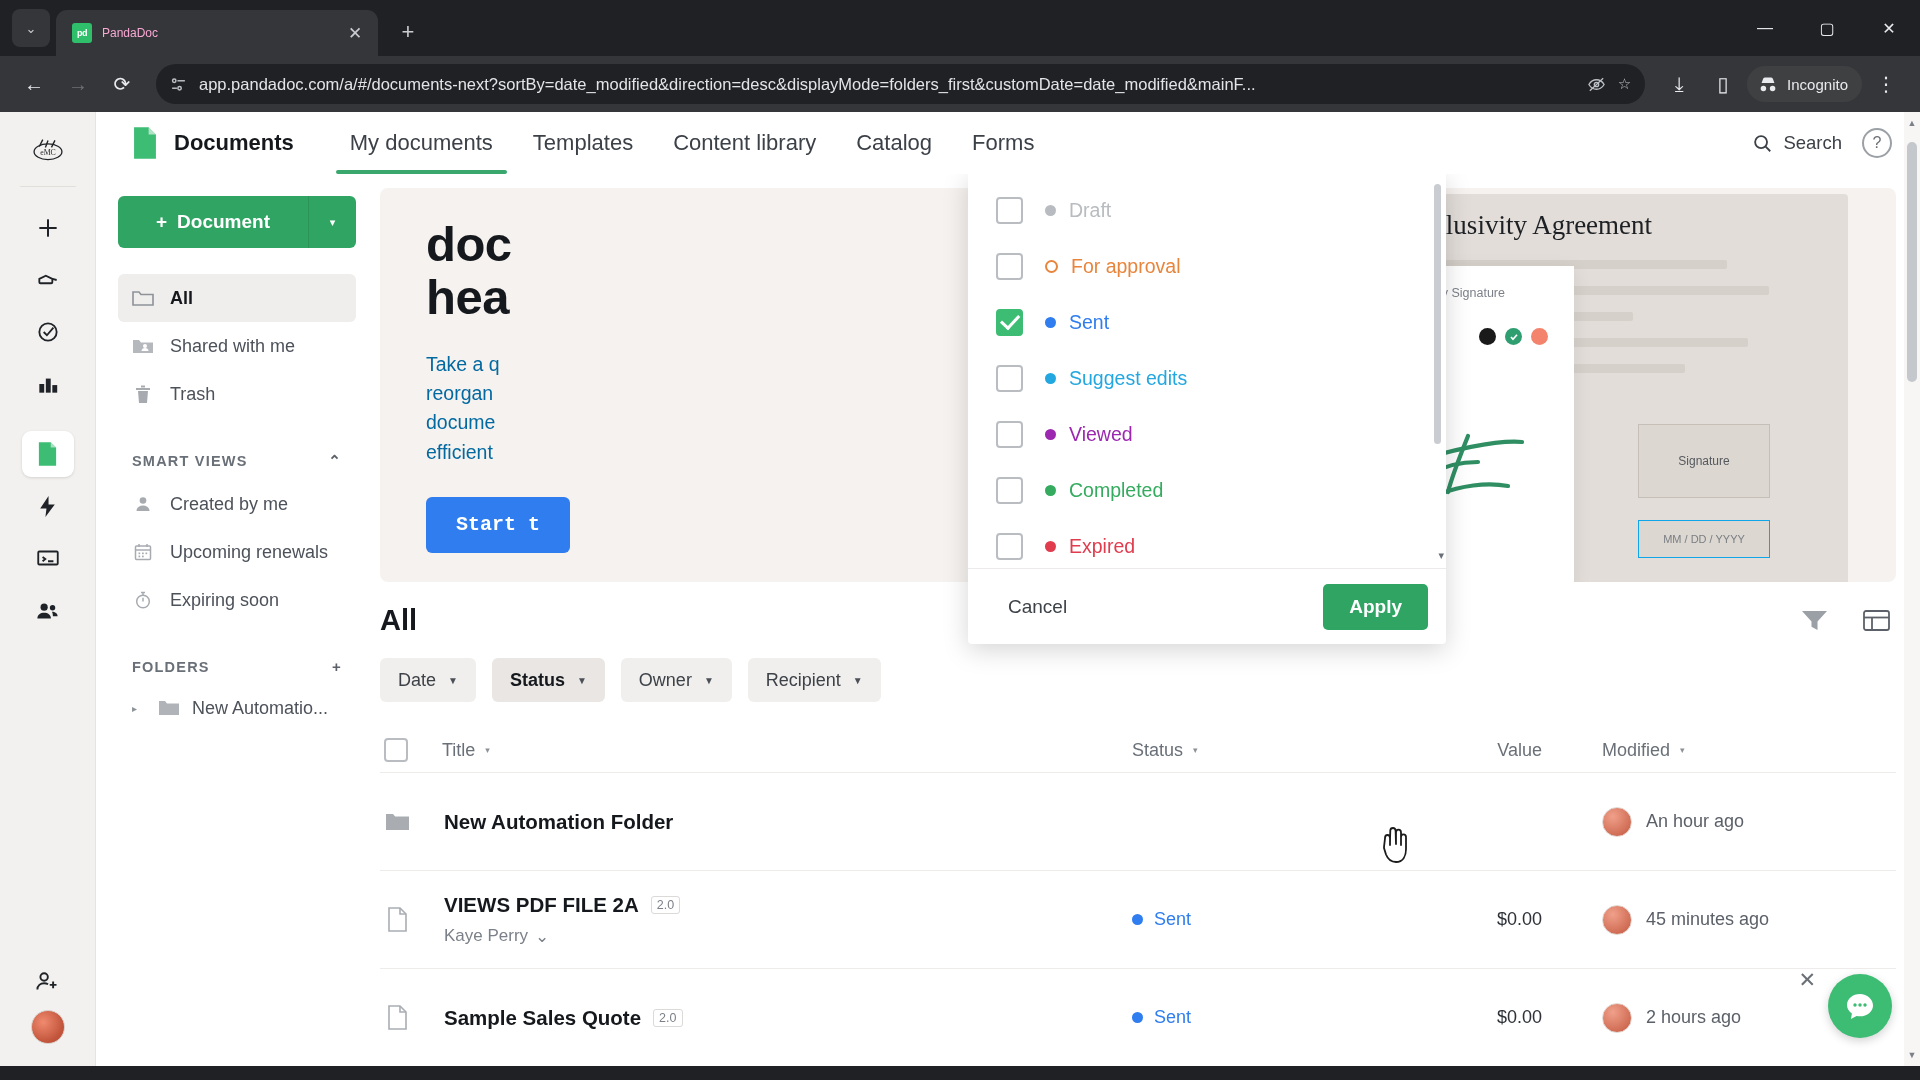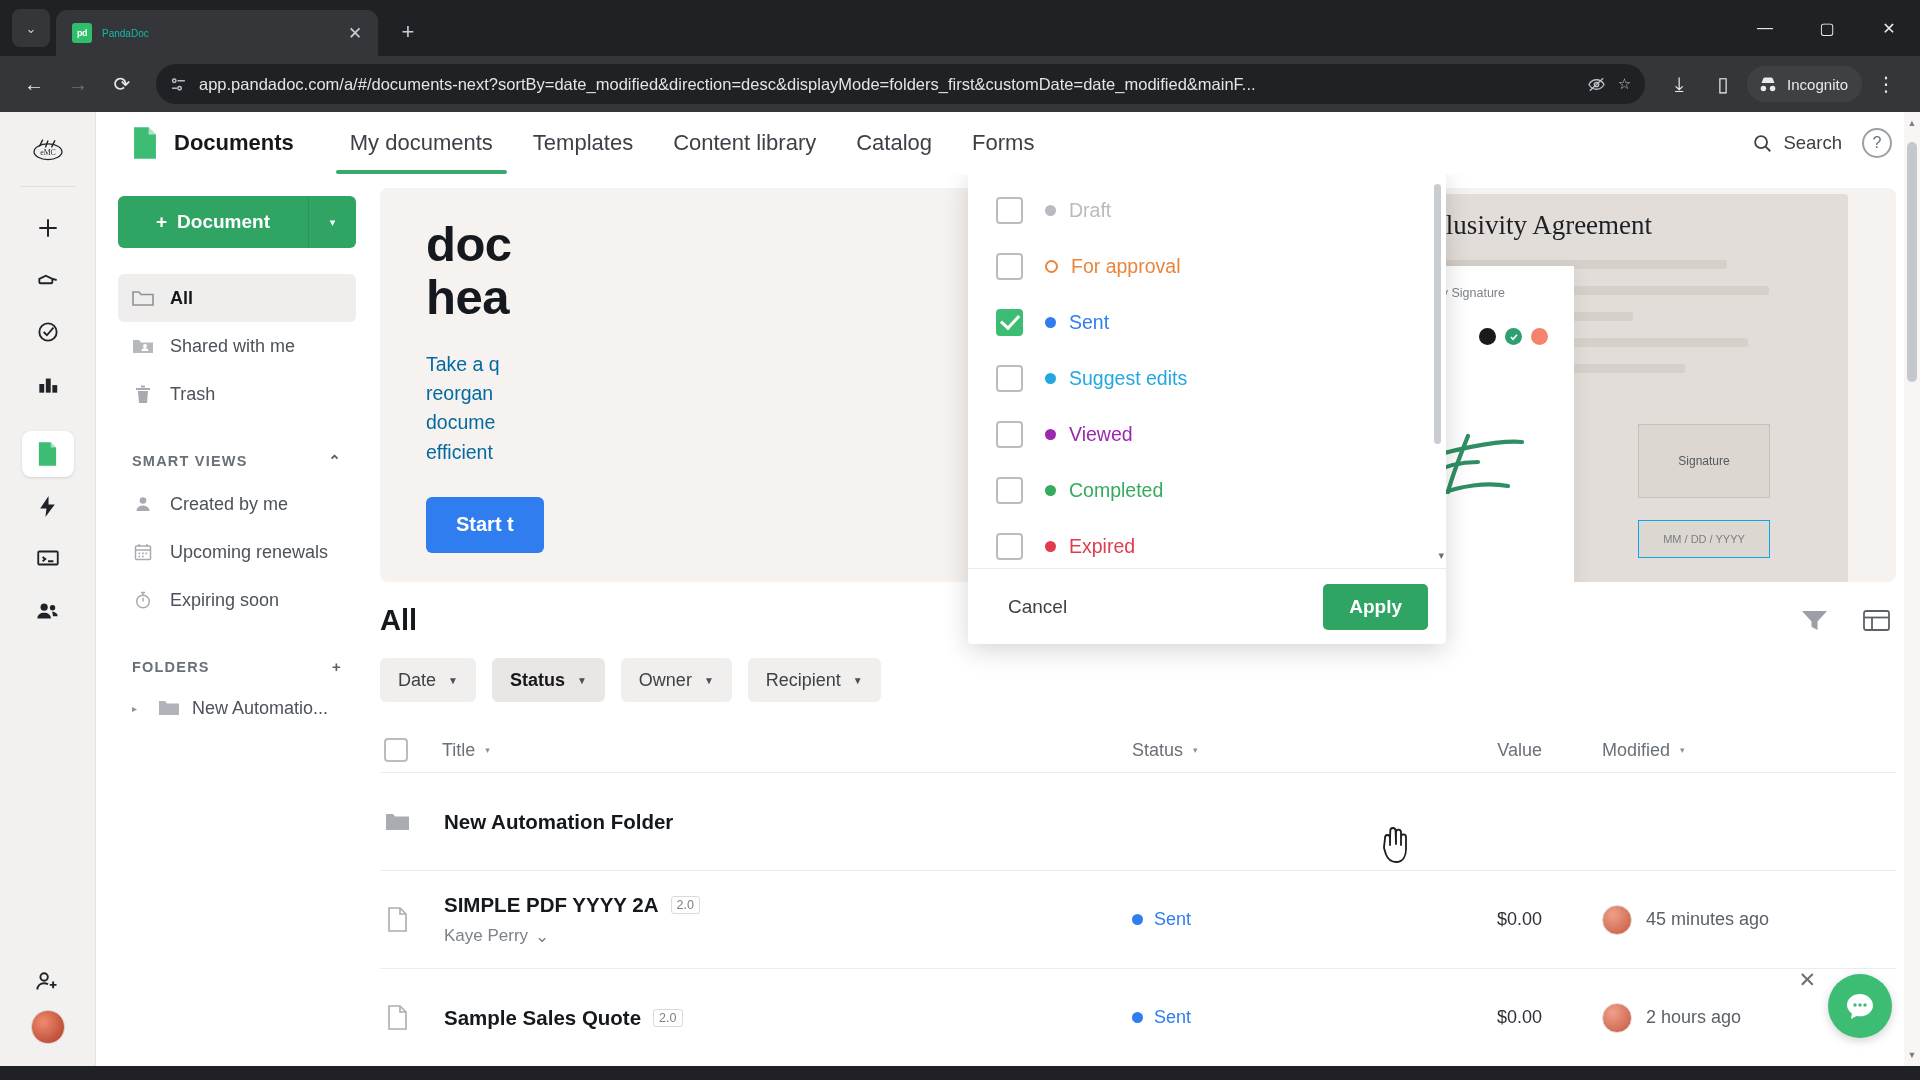--- a/index.html
+++ b/index.html
@@ -19,21 +19,21 @@
   }
   .tab {
     height: 46px; width: 322px; background: #35363a; border-radius: 11px 11px 0 0;
     display: flex; align-items: center; padding: 0 10px 0 16px; gap: 10px; position: relative;
   }
   .tab-fav {
     width: 20px; height: 20px; border-radius: 3px; background: #2fbf6b;
     display: flex; align-items: center; justify-content: center;
     color: #fff; font-size: 9px; font-weight: bold; letter-spacing: -0.5px;
   }
-  .tab-title { color: #14b8a6; font-size: 10px; flex: 1; white-space: nowrap; overflow: hidden; }
+  .tab-title { color: #f9a8d4; font-size: 12px; flex: 1; white-space: nowrap; overflow: hidden; }
   .tab-close { color: #c9ccd0; font-size: 17px; width: 26px; height: 26px; display: flex; align-items: center; justify-content: center; border-radius: 50%; }
   .tab-new { color: #c9ccd0; font-size: 22px; width: 36px; height: 36px; margin: 0 0 6px 12px; display: flex; align-items: center; justify-content: center; }
   .winbtns { position: absolute; right: 0; top: 0; height: 56px; display: flex; align-items: center; }
   .winbtn { width: 62px; height: 56px; display: flex; align-items: center; justify-content: center; color: #e8eaed; font-size: 16px; }
 
   .toolbar { height: 56px; background: #35363a; display: flex; align-items: center; padding: 0 14px; gap: 4px; }
   .navbtn { width: 40px; height: 40px; border-radius: 50%; display: flex; align-items: center; justify-content: center; color: #e8eaed; font-size: 20px; }
   .navbtn.dim { color: #6f7175; }
   .omnibox {
     flex: 1; height: 40px; background: #202124; border-radius: 20px; display: flex; align-items: center;
@@ -122,21 +122,21 @@
   .hero {
     margin: 14px 24px 0 4px; background: #f6f2ef; border-radius: 8px; height: 394px;
     display: flex; overflow: hidden; position: relative;
   }
   .hero-left { width: 46%; padding: 30px 0 0 46px; }
   .hero-h1 { font-size: 49px; line-height: 1.08; font-weight: bold; color: #15181c; letter-spacing: -0.5px; }
   .hero-p { margin-top: 26px; font-size: 19.5px; line-height: 1.5; color: #0369a1; max-width: 330px; }
   .hero-btn {
     margin-top: 30px; display: inline-flex; align-items: center; justify-content: center;
     height: 56px; padding: 0 30px; background: #2f7def; color: #fff; border-radius: 6px;
-    font-size: 20px; font-weight: bold;
+    font-size: 20px; font-weight: bold; font-family: Liberation Mono, monospace;
   }
   .hero-right { flex: 1; position: relative; display: flex; align-items: center; justify-content: center; }
   .doc-preview {
     position: absolute; right: 48px; top: 6px; width: 640px; height: 400px;
     background: #e2ddd8; border-radius: 4px;
   }
   .doc-title {
     position: absolute; top: 16px; left: 0; right: 0; text-align: center;
     font-family: "Liberation Serif", serif; font-size: 27px; color: #1d2024;
   }
@@ -635,32 +635,36 @@
                     <path d="M1 18V2h7l2.2 2.6H24V18z"></path>
                   </svg>
               </div>
               <div class="row-title-cell">
                 <div class="row-title">
                     <span>New Automation Folder</span>
                   </div>
               </div>
               <div class="row-status"></div>
               <div class="row-value"></div>
+              <div class="row-mod">
+                <span class="avatar-sm"></span>
+                <span>An hour ago</span>
+              </div>
             </div>
 
             <div class="trow">
               <div class="row-ic">
                 <svg width="21" height="25" viewBox="0 0 21 25" fill="none" stroke="#a9adb2" stroke-width="1.6">
                     <path d="M2 1h11l6 6v17H2z"></path>
                     <path d="M13 1v6h6"></path>
                   </svg>
               </div>
               <div class="row-title-cell">
                 <div class="row-title">
-                  <span>SIMPLE PDF YYYY 2A</span>
+                  <span>VIEWS PDF FILE 2A</span>
                   <span class="ver-badge">2.0</span>
                 </div>
                 <div class="row-sub">
                   <span>Kaye Perry</span>
                   <span>⌄</span>
                 </div>
               </div>
               <div class="row-status">
                 <span class="dot" style="background:#2f7def"></span>
                 <span>Sent</span>

